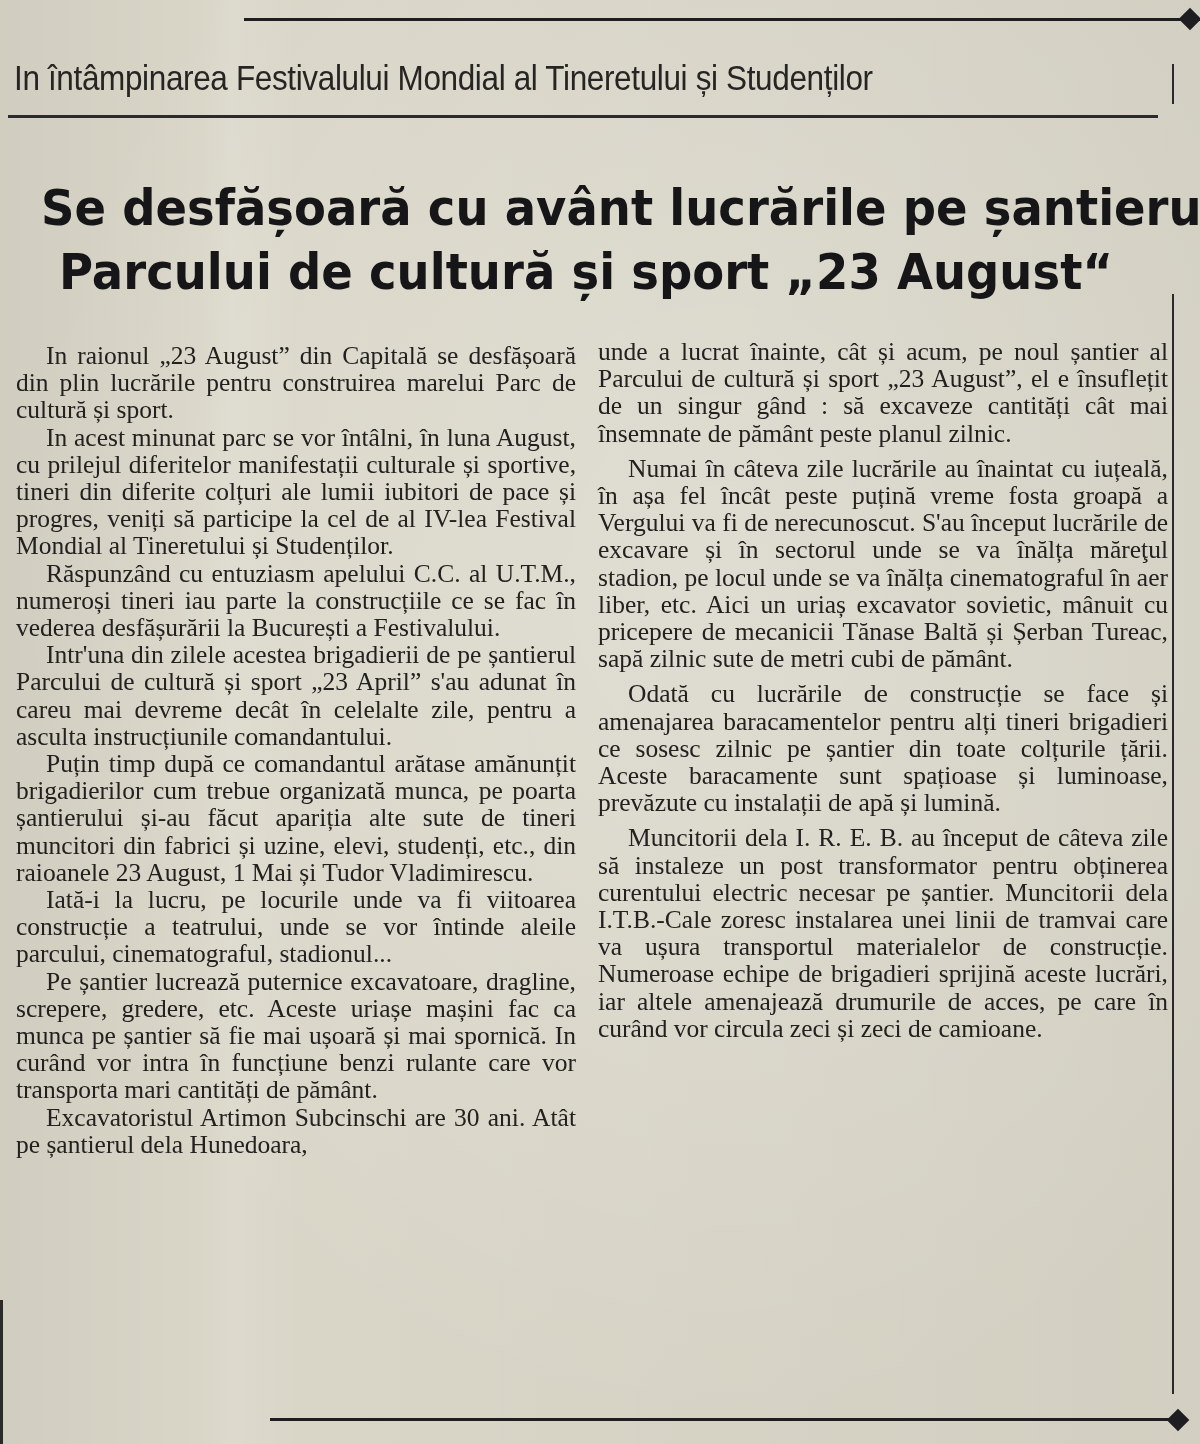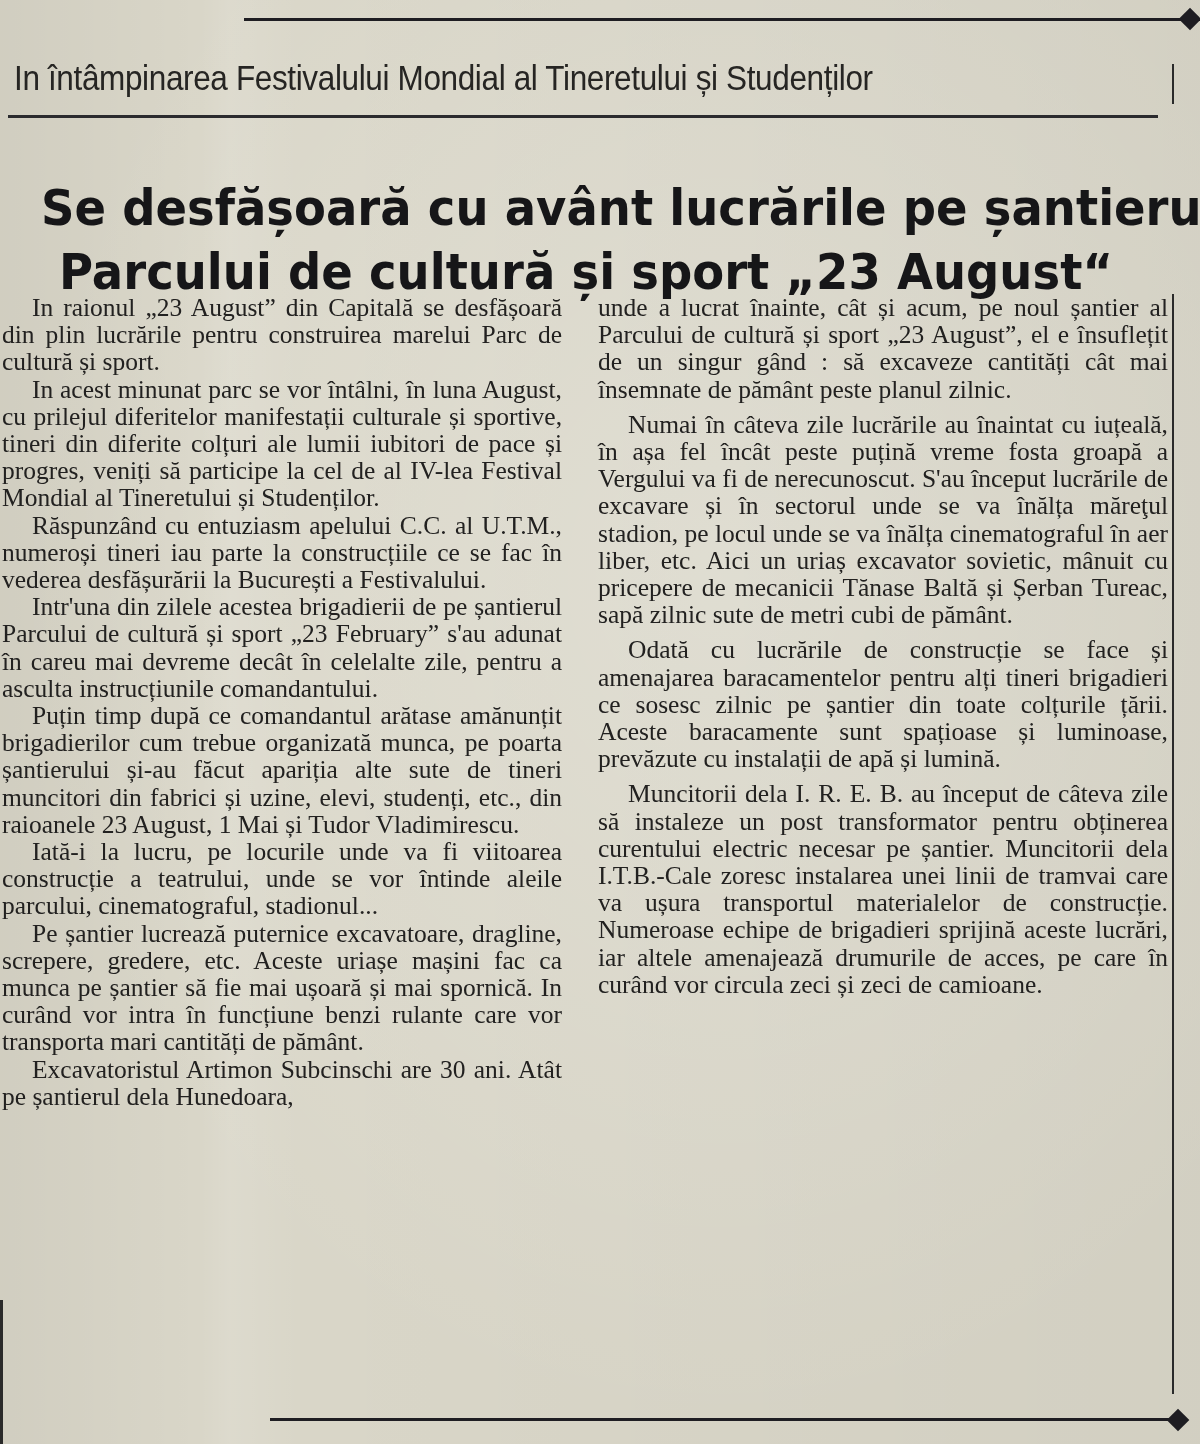--- a/index.html
+++ b/index.html
@@ -40,22 +40,22 @@
       font-family: "DejaVu Sans", "Liberation Sans", sans-serif; font-weight: bold;
       font-size: 50px; line-height: 64px; color: #161618;
       transform: scaleX(0.93); transform-origin: center;
     }
     .headline .line { display: block; white-space: nowrap; }
     .col {
       position: absolute; top: 294px;
       font-size: 25.5px; line-height: 27.2px; color: #222120;
       text-align: justify;
     }
-    .col.left { left: 2px; width: 560px; }
-    .col.right { left: 598px; width: 570px; }
+    .col.left { left: 16px; width: 560px; margin-top: 48px; }
+    .col.right { left: 598px; width: 570px; margin-top: 44px; }
     .col p { margin: 0; text-indent: 30px; text-align: justify; }
     .col p.cont { text-indent: 0; }
     .col p.gap { margin-top: 8px; }
     .rule-bottom {
       position: absolute; top: 1418px; height: 3px; background: #1e1d22;
     }
   </style>
 </head>
 <body>
 
@@ -70,21 +70,21 @@
 
   <h1 class="headline">
     <span class="line">Se desfășoară cu avânt lucrările pe șantierul</span>
     <span class="line">Parcului de cultură și sport „23 August“</span>
   </h1>
 
   <div class="col left">
     <p>In raionul „23 August” din Capitală se desfășoară din plin lucrările pentru construirea marelui Parc de cultură și sport.</p>
     <p>In acest minunat parc se vor întâlni, în luna August, cu prilejul diferitelor manifestații culturale și sportive, tineri din diferite colțuri ale lumii iubitori de pace și progres, veniți să participe la cel de al IV-lea Festival Mondial al Tineretului și Studenților.</p>
     <p>Răspunzând cu entuziasm apelului C.C. al U.T.M., numeroși tineri iau parte la construcțiile ce se fac în vederea desfășurării la București a Festivalului.</p>
-    <p>Intr'una din zilele acestea brigadierii de pe șantierul Parcului de cultură și sport „23 February” s'au adunat în careu mai devreme decât în celelalte zile, pentru a asculta instrucțiunile comandantului.</p>
+    <p>Intr'una din zilele acestea brigadierii de pe șantierul Parcului de cultură și sport „23 April” s'au adunat în careu mai devreme decât în celelalte zile, pentru a asculta instrucțiunile comandantului.</p>
     <p>Puțin timp după ce comandantul arătase amănunțit brigadierilor cum trebue organizată munca, pe poarta șantierului și-au făcut apariția alte sute de tineri muncitori din fabrici și uzine, elevi, studenți, etc., din raioanele 23 August, 1 Mai și Tudor Vladimirescu.</p>
     <p>Iată-i la lucru, pe locurile unde va fi viitoarea construcție a teatrului, unde se vor întinde aleile parcului, cinematograful, stadionul...</p>
     <p>Pe șantier lucrează puternice excavatoare, dragline, screpere, gredere, etc. Aceste uriașe mașini fac ca munca pe șantier să fie mai ușoară și mai spornică. In curând vor intra în funcțiune benzi rulante care vor transporta mari cantități de pământ.</p>
     <p>Excavatoristul Artimon Subcinschi are 30 ani. Atât pe șantierul dela Hunedoara,</p>
   </div>
 
   <div class="col right">
     <p class="cont">unde a lucrat înainte, cât și acum, pe noul șantier al Parcului de cultură și sport „23 August”, el e însuflețit de un singur gând : să excaveze cantități cât mai însemnate de pământ peste planul zilnic.</p>
     <p class="gap">Numai în câteva zile lucrările au înaintat cu iuțeală, în așa fel încât peste puțină vreme fosta groapă a Vergului va fi de nerecunoscut. S'au început lucrările de excavare și în sectorul unde se va înălța măreţul stadion, pe locul unde se va înălța cinematograful în aer liber, etc. Aici un uriaș excavator sovietic, mânuit cu pricepere de mecanicii Tănase Baltă și Șerban Tureac, sapă zilnic sute de metri cubi de pământ.</p>
     <p class="gap">Odată cu lucrările de construcție se face și amenajarea baracamentelor pentru alți tineri brigadieri ce sosesc zilnic pe șantier din toate colțurile țării. Aceste baracamente sunt spațioase și luminoase, prevăzute cu instalații de apă și lumină.</p>

